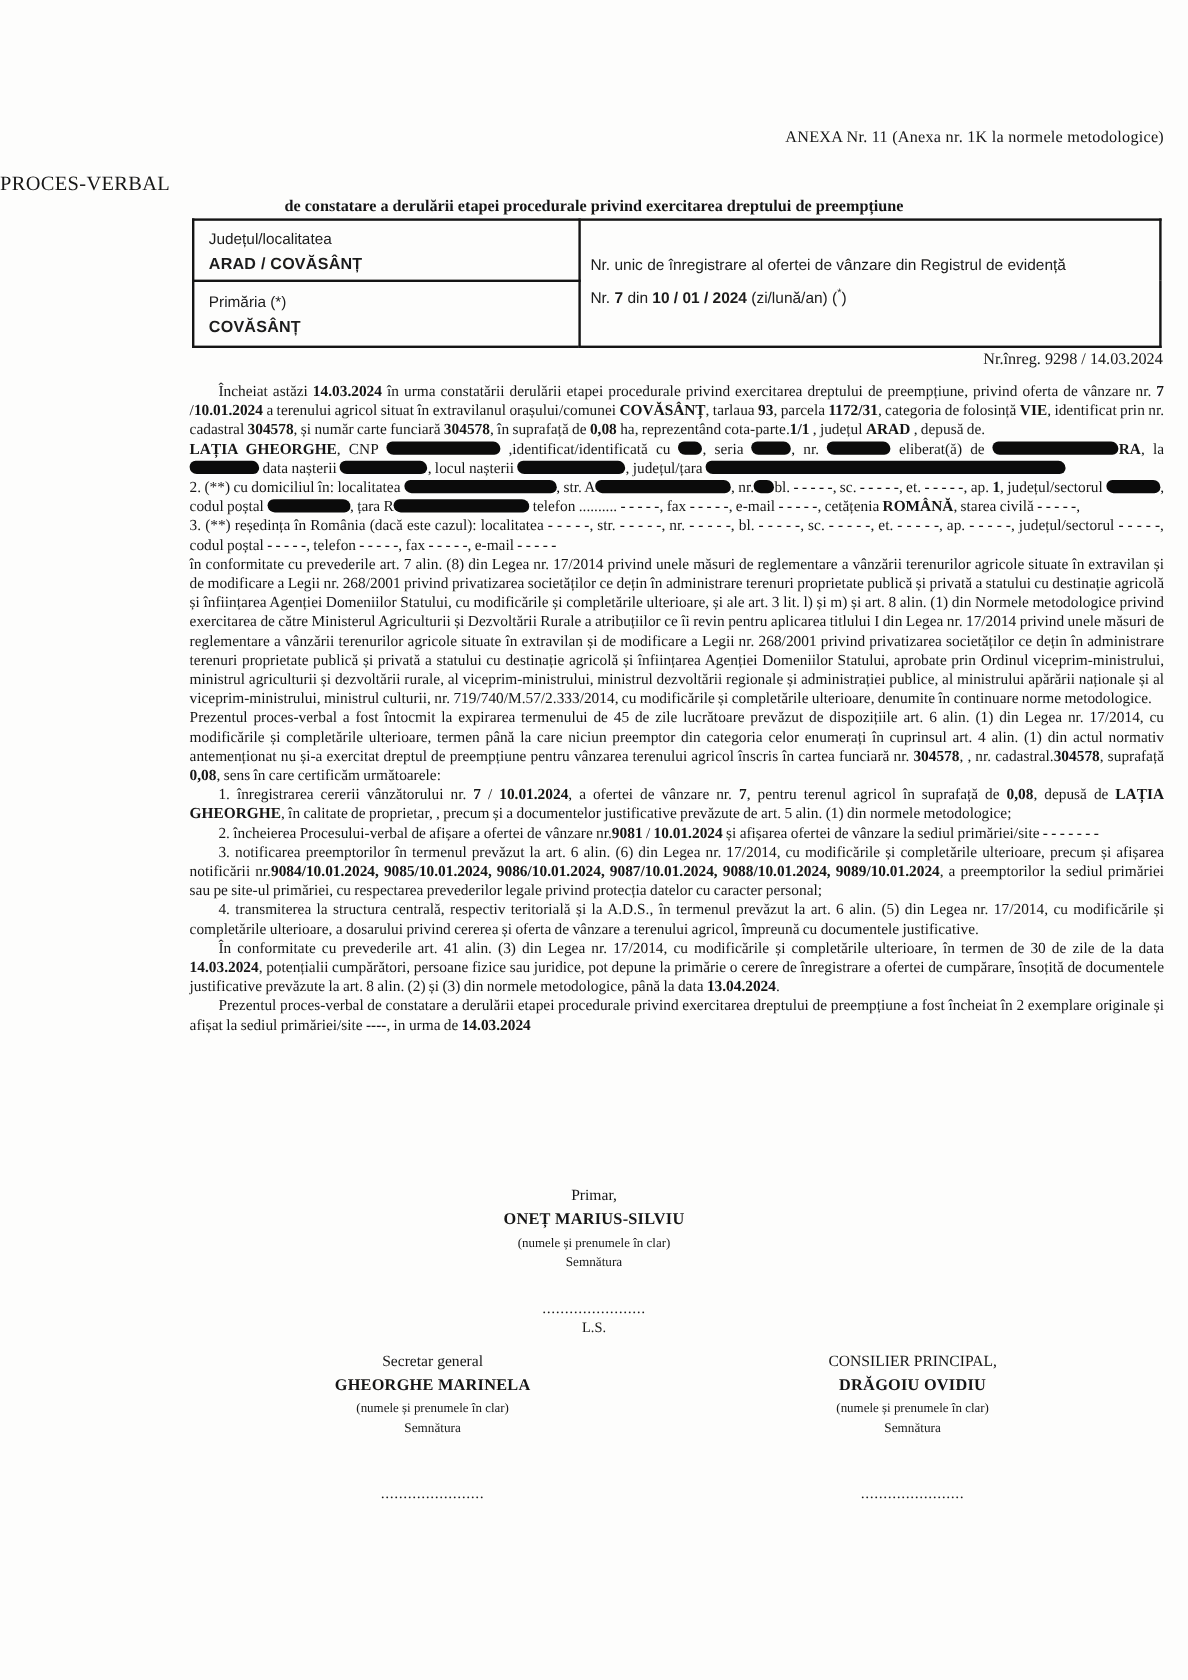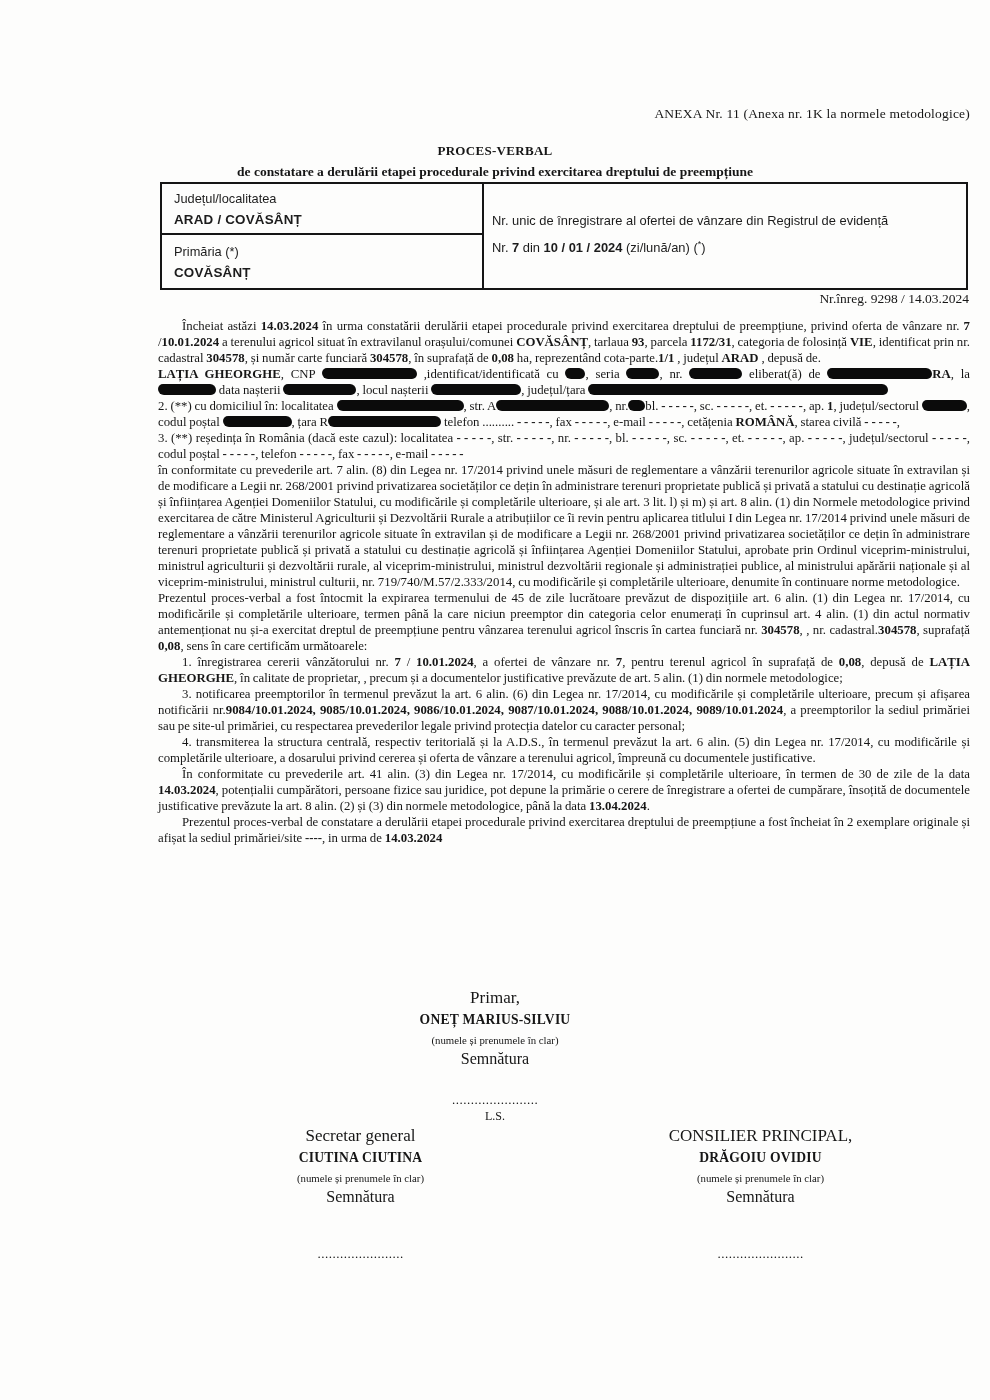--- a/index.html
+++ b/index.html
@@ -9,21 +9,21 @@
     background:#fdfdfc;
     color:#161616;
     font-family:"Liberation Serif","DejaVu Serif",serif;
   }
   .annex-note {
     position:absolute; top:106px; right:20px;
     font-size:13.5px; letter-spacing:.2px;
   }
   .doc-title {
     position:absolute; top:143px; left:0; width:100%;
-    text-align:center; font-weight:700; font-size:13px; letter-spacing:.3px;
+    font-weight:400; font-size:17px; letter-spacing:.3px;
   }
   .doc-subtitle {
     position:absolute; top:164px; left:0; width:100%;
     text-align:center; font-weight:700; font-size:13.5px;
   }
   table.header-table {
     position:absolute; left:160px; top:182px;
     border-collapse:collapse; table-layout:fixed;
     font-family:"Liberation Sans","DejaVu Sans",sans-serif;
     color:#1c1c1c;
@@ -57,24 +57,24 @@
     text-align:center; font-size:13.2px;
   }
   .sig-left {
     position:absolute; top:1126px; left:238px; width:245px;
     text-align:center; font-size:13.2px;
   }
   .sig-right {
     position:absolute; top:1126px; left:638px; width:245px;
     text-align:center; font-size:13.2px;
   }
-  .sig-role { font-size:17px; }
+  .sig-role { font-size:13px; }
   .sig-name { font-size:13.6px; font-weight:700; margin-top:4px; letter-spacing:.2px; }
   .sig-note { font-size:10.8px; margin-top:6px; }
-  .sig-label { font-size:16px; margin-top:4px; }
+  .sig-label { font-size:11px; margin-top:4px; }
   .sig-dots-mid { margin-top:24px; font-size:13px; letter-spacing:.5px; }
   .sig-ls { margin-top:1px; font-size:12px; }
   .sig-dots-low { margin-top:40px; font-size:13px; letter-spacing:.5px; }
 </style>
 </head>
 <body>
 
 <div class="annex-note">ANEXA Nr. 11 (Anexa nr. 1K la normele metodologice)</div>
 
 <div class="doc-title">PROCES-VERBAL</div>
@@ -104,38 +104,39 @@
 <div class="reg-note">Nr.înreg. 9298 / 14.03.2024</div>
 
 <div class="body-text">
     <p class="para indent"><span>Încheiat astăzi </span><span class="b">14.03.2024</span><span> în urma constatării derulării etapei procedurale privind exercitarea dreptului de preempțiune, privind oferta de vânzare nr. </span><span class="b">7</span><span> /</span><span class="b">10.01.2024</span><span> a terenului agricol situat în extravilanul orașului/comunei </span><span class="b">COVĂSÂNȚ</span><span>, tarlaua </span><span class="b">93</span><span>, parcela </span><span class="b">1172/31</span><span>, categoria de folosință </span><span class="b">VIE</span><span>, identificat prin nr. cadastral </span><span class="b">304578</span><span>, și număr carte funciară </span><span class="b">304578</span><span>, în suprafață de </span><span class="b">0,08</span><span> ha, reprezentând cota-parte.</span><span class="b">1/1</span><span> , județul </span><span class="b">ARAD</span><span> , depusă de.</span></p>
     <p class="para"><span class="b">LAȚIA GHEORGHE</span><span>, CNP </span><span class="redact" style="width: 95px;"></span><span> ,identificat/identificată cu </span><span class="redact" style="width: 20px;"></span><span>, seria </span><span class="redact" style="width: 33px;"></span><span>, nr. </span><span class="redact" style="width: 53px;"></span><span> eliberat(ă) de </span><span class="redact" style="width: 105px;"></span><span class="b">RA</span><span>, la </span><span class="redact" style="width: 58px;"></span><span> data nașterii </span><span class="redact" style="width: 73px;"></span><span>, locul nașterii </span><span class="redact" style="width: 90px;"></span><span>, județul/țara </span><span class="redact" style="width: 300px;"></span></p>
     <p class="para"><span>2. (**) cu domiciliul în: localitatea </span><span class="redact" style="width: 127px;"></span><span>, str. A</span><span class="redact" style="width: 113px;"></span><span>, nr.</span><span class="redact" style="width: 17px;"></span><span>bl. </span><span class="b">- - - - -</span><span>, sc. </span><span class="b">- - - - -</span><span>, et. </span><span class="b">- - - - -</span><span>, ap. </span><span class="b">1</span><span>, județul/sectorul </span><span class="redact" style="width: 45px;"></span><span>, codul poștal </span><span class="redact" style="width: 69px;"></span><span>, țara R</span><span class="redact" style="width: 113px;"></span><span> telefon .......... </span><span class="b">- - - - -</span><span>, fax </span><span class="b">- - - - -</span><span>, e-mail </span><span class="b">- - - - -</span><span>, cetățenia </span><span class="b">ROMÂNĂ</span><span>, starea civilă </span><span class="b">- - - - -</span><span>,</span></p>
     <p class="para"><span>3. (**) reședința în România (dacă este cazul): localitatea </span><span class="b">- - - - -</span><span>, str. </span><span class="b">- - - - -</span><span>, nr. </span><span class="b">- - - - -</span><span>, bl. </span><span class="b">- - - - -</span><span>, sc. </span><span class="b">- - - - -</span><span>, et. </span><span class="b">- - - - -</span><span>, ap. </span><span class="b">- - - - -</span><span>, județul/sectorul </span><span class="b">- - - - -</span><span>, codul poștal </span><span class="b">- - - - -</span><span>, telefon </span><span class="b">- - - - -</span><span>, fax </span><span class="b">- - - - -</span><span>, e-mail </span><span class="b">- - - - -</span></p>
     <p class="para"><span>în conformitate cu prevederile art. 7 alin. (8) din Legea nr. 17/2014 privind unele măsuri de reglementare a vânzării terenurilor agricole situate în extravilan și de modificare a Legii nr. 268/2001 privind privatizarea societăților ce dețin în administrare terenuri proprietate publică și privată a statului cu destinație agricolă și înființarea Agenției Domeniilor Statului, cu modificările și completările ulterioare, și ale art. 3 lit. l) și m) și art. 8 alin. (1) din Normele metodologice privind exercitarea de către Ministerul Agriculturii și Dezvoltării Rurale a atribuțiilor ce îi revin pentru aplicarea titlului I din Legea nr. 17/2014 privind unele măsuri de reglementare a vânzării terenurilor agricole situate în extravilan și de modificare a Legii nr. 268/2001 privind privatizarea societăților ce dețin în administrare terenuri proprietate publică și privată a statului cu destinație agricolă și înființarea Agenției Domeniilor Statului, aprobate prin Ordinul viceprim-ministrului, ministrul agriculturii și dezvoltării rurale, al viceprim-ministrului, ministrul dezvoltării regionale și administrației publice, al ministrului apărării naționale și al viceprim-ministrului, ministrul culturii, nr. 719/740/M.57/2.333/2014, cu modificările și completările ulterioare, denumite în continuare norme metodologice.</span></p>
     <p class="para"><span>Prezentul proces-verbal a fost întocmit la expirarea termenului de 45 de zile lucrătoare prevăzut de dispozițiile art. 6 alin. (1) din Legea nr. 17/2014, cu modificările și completările ulterioare, termen până la care niciun preemptor din categoria celor enumerați în cuprinsul art. 4 alin. (1) din actul normativ antemenționat nu și-a exercitat dreptul de preempțiune pentru vânzarea terenului agricol înscris în cartea funciară nr. </span><span class="b">304578</span><span>, , nr. cadastral.</span><span class="b">304578</span><span>, suprafață </span><span class="b">0,08</span><span>, sens în care certificăm următoarele:</span></p>
     <p class="para indent"><span>1. înregistrarea cererii vânzătorului nr. </span><span class="b">7</span><span> / </span><span class="b">10.01.2024</span><span>, a ofertei de vânzare nr. </span><span class="b">7</span><span>, pentru terenul agricol în suprafață de </span><span class="b">0,08</span><span>, depusă de </span><span class="b">LAȚIA GHEORGHE</span><span>, în calitate de proprietar, , precum și a documentelor justificative prevăzute de art. 5 alin. (1) din normele metodologice;</span></p>
+    <p class="para indent"><span>2. încheierea Procesului-verbal de afișare a ofertei de vânzare nr.</span><span class="b">9081</span><span> / </span><span class="b">10.01.2024</span><span> și afișarea ofertei de vânzare la sediul primăriei/site </span><span class="b">- - - - - - -</span></p>
     <p class="para indent"><span>3. notificarea preemptorilor în termenul prevăzut la art. 6 alin. (6) din Legea nr. 17/2014, cu modificările și completările ulterioare, precum și afișarea notificării nr.</span><span class="b">9084/10.01.2024, 9085/10.01.2024, 9086/10.01.2024, 9087/10.01.2024, 9088/10.01.2024, 9089/10.01.2024</span><span>, a preemptorilor la sediul primăriei sau pe site-ul primăriei, cu respectarea prevederilor legale privind protecția datelor cu caracter personal;</span></p>
     <p class="para indent"><span>4. transmiterea la structura centrală, respectiv teritorială și la A.D.S., în termenul prevăzut la art. 6 alin. (5) din Legea nr. 17/2014, cu modificările și completările ulterioare, a dosarului privind cererea și oferta de vânzare a terenului agricol, împreună cu documentele justificative.</span></p>
     <p class="para indent"><span>În conformitate cu prevederile art. 41 alin. (3) din Legea nr. 17/2014, cu modificările și completările ulterioare, în termen de 30 de zile de la data </span><span class="b">14.03.2024</span><span>, potențialii cumpărători, persoane fizice sau juridice, pot depune la primărie o cerere de înregistrare a ofertei de cumpărare, însoțită de documentele justificative prevăzute la art. 8 alin. (2) și (3) din normele metodologice, până la data </span><span class="b">13.04.2024</span><span>.</span></p>
     <p class="para indent"><span>Prezentul proces-verbal de constatare a derulării etapei procedurale privind exercitarea dreptului de preempțiune a fost încheiat în 2 exemplare originale și afișat la sediul primăriei/site </span><span class="b">----</span><span>, in urma de </span><span class="b">14.03.2024</span></p>
   </div>
 
 <div class="sig-center">
   <div class="sig-role">Primar,</div>
   <div class="sig-name">ONEȚ MARIUS-SILVIU</div>
   <div class="sig-note">(numele și prenumele în clar)</div>
   <div class="sig-label">Semnătura</div>
   <div class="sig-dots-mid">.......................</div>
   <div class="sig-ls">L.S.</div>
 </div>
 
 <div class="sig-left">
   <div class="sig-role">Secretar general</div>
-  <div class="sig-name">CIUTINA CIUTINA</div>
+  <div class="sig-name">GHEORGHE MARINELA</div>
   <div class="sig-note">(numele și prenumele în clar)</div>
   <div class="sig-label">Semnătura</div>
   <div class="sig-dots-low">.......................</div>
 </div>
 
 <div class="sig-right">
   <div class="sig-role">CONSILIER PRINCIPAL,</div>
   <div class="sig-name">DRĂGOIU OVIDIU</div>
   <div class="sig-note">(numele și prenumele în clar)</div>
   <div class="sig-label">Semnătura</div>

